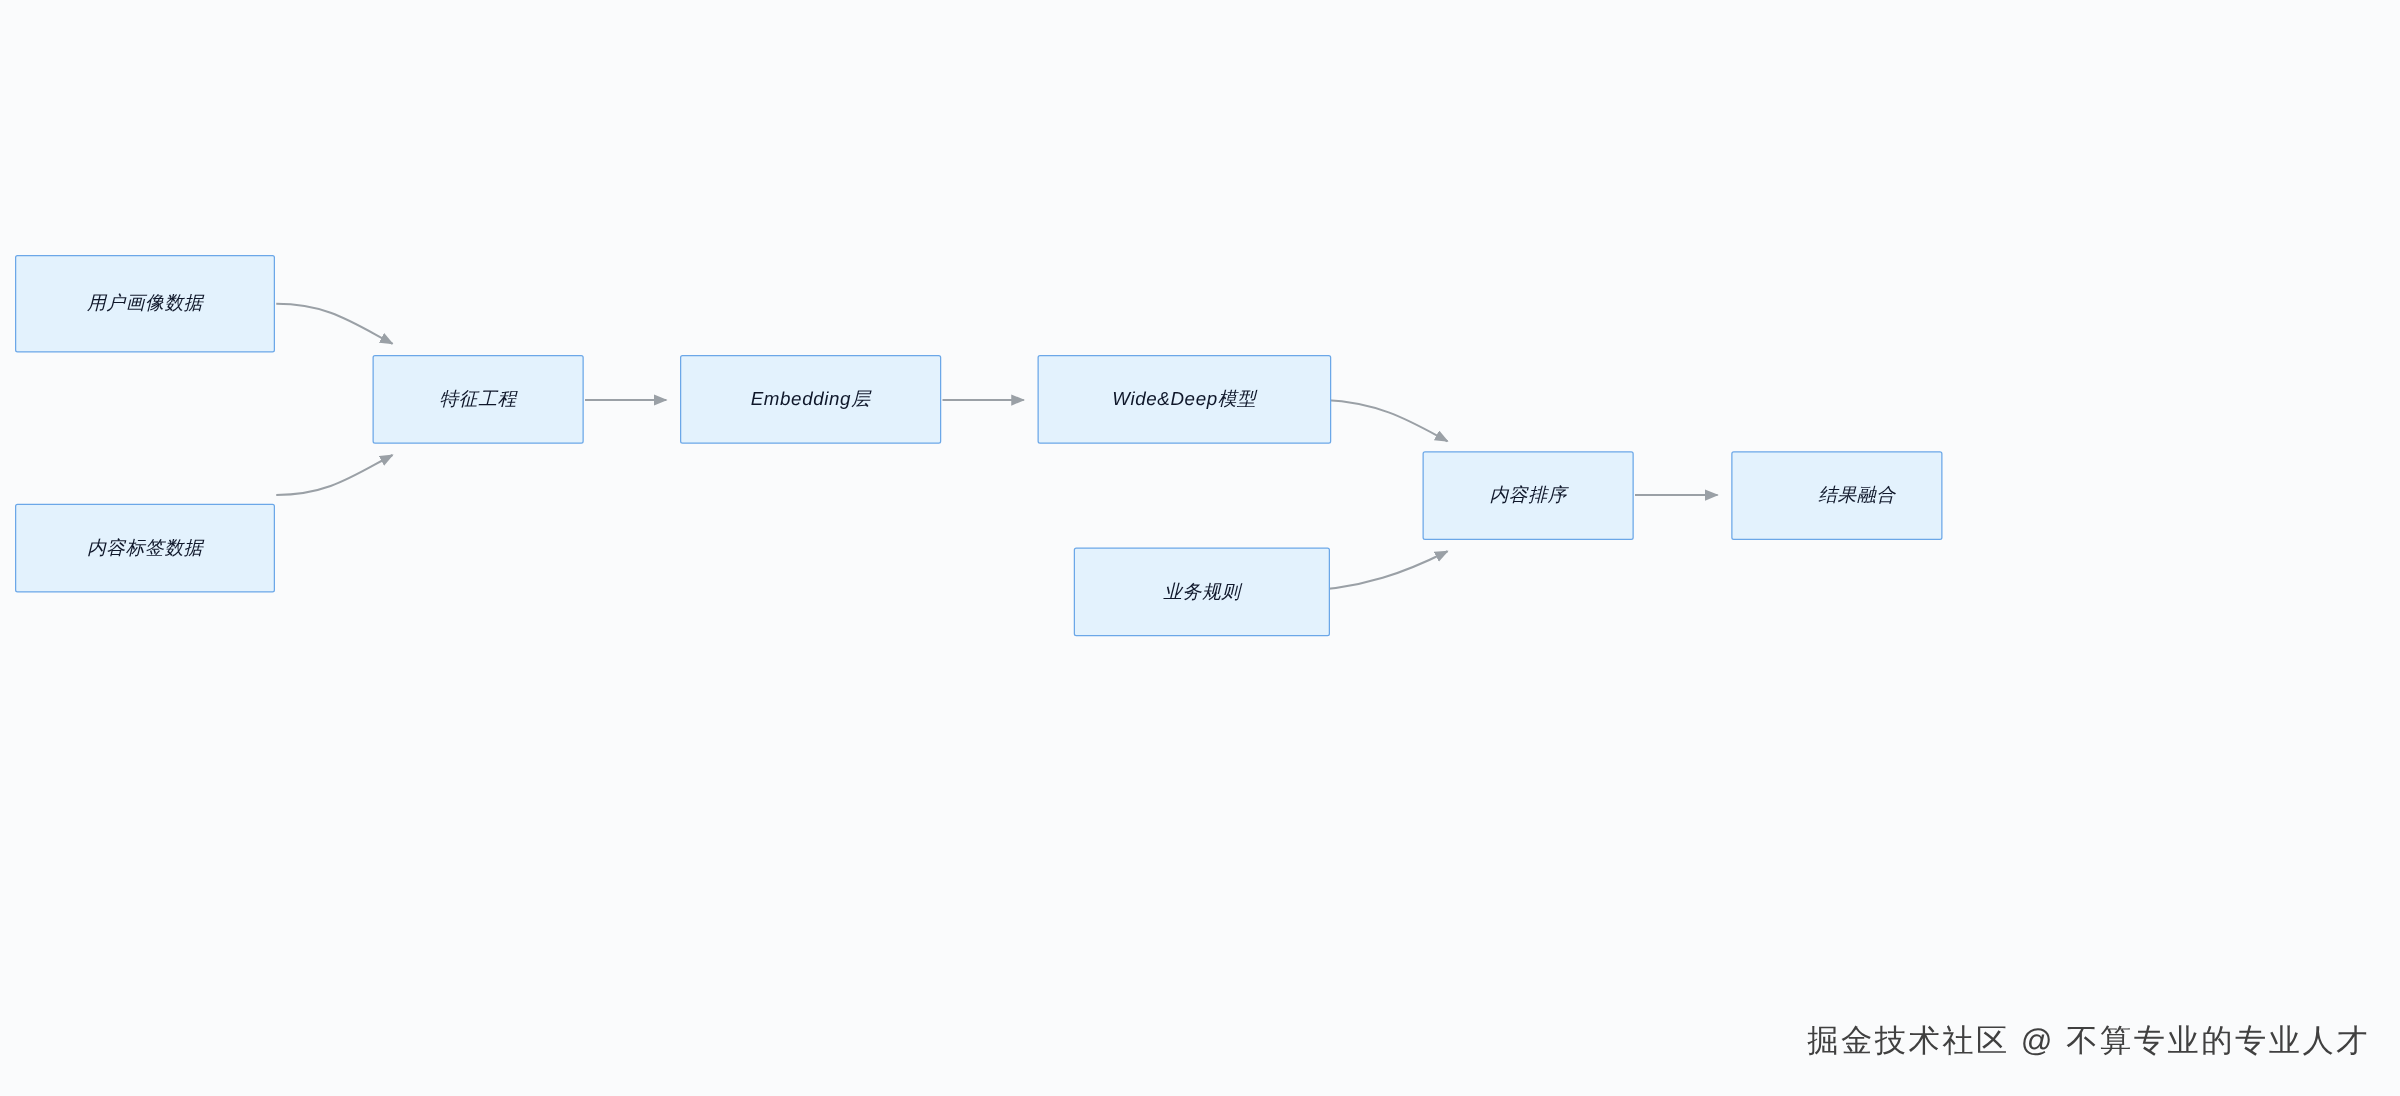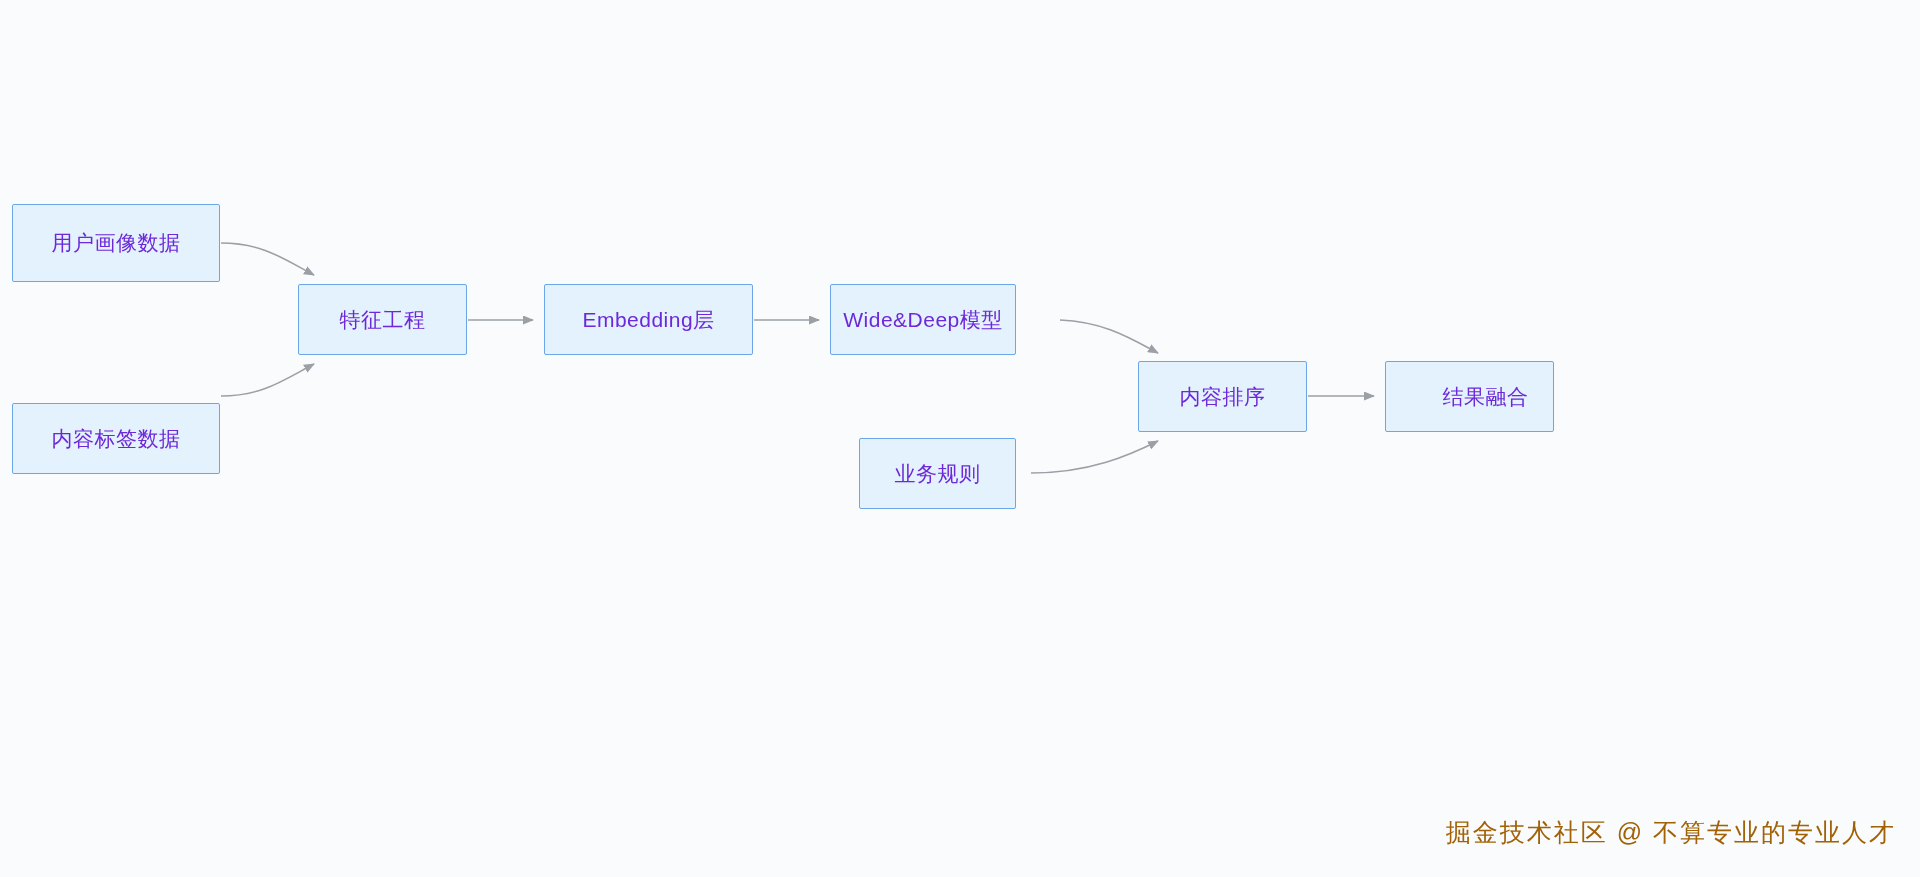--- a/index.html
+++ b/index.html
@@ -44,39 +44,40 @@
 
   .node {
     position: absolute;
     box-sizing: border-box;
     background: #e3f2fd;
     border: 1.6px solid #6ba7e8;
     border-radius: 2px;
     display: flex;
     align-items: center;
     justify-content: center;
-    color: #6d28d9;
-    font-size: 21px;
+    color: #0f172a;
+    font-size: 15px;
     letter-spacing: 0.5px;
     line-height: 1.2;
     white-space: nowrap;
     user-select: none;
+    font-style: italic;
   }
 
   .node-label {
     display: block;
   }
 
   #watermark {
     position: absolute;
     right: 24px;
     bottom: 28px;
     z-index: 3;
     font-size: 25px;
-    color: #a16207;
+    color: #404040;
     letter-spacing: 2px;
     white-space: nowrap;
     user-select: none;
   }
 </style>
 </head>
 <body>
 
 <div id="canvas">
 
@@ -113,29 +114,29 @@
     </div>
 
     <div class="node" style="left:298px; top:284px; width:169px; height:71px;">
       <span class="node-label">特征工程</span>
     </div>
 
     <div class="node" style="left:544px; top:284px; width:209px; height:71px;">
       <span class="node-label">Embedding层</span>
     </div>
 
-    <div class="node" style="left:830px; top:284px; width:186px; height:71px;">
+    <div class="node" style="left:830px; top:284px; width:235px; height:71px;">
       <span class="node-label">Wide&amp;Deep模型</span>
     </div>
 
     <div class="node" style="left:1138px; top:361px; width:169px; height:71px;">
       <span class="node-label">内容排序</span>
     </div>
 
-    <div class="node" style="left:859px; top:438px; width:157px; height:71px;">
+    <div class="node" style="left:859px; top:438px; width:205px; height:71px;">
       <span class="node-label">业务规则</span>
     </div>
 
     <div class="node" style="left:1385px; top:361px; width:169px; height:71px;padding-left:32px;">
       <span class="node-label">结果融合</span>
     </div>
 
   </div>
 
   <div id="watermark">掘金技术社区 @ 不算专业的专业人才</div>

